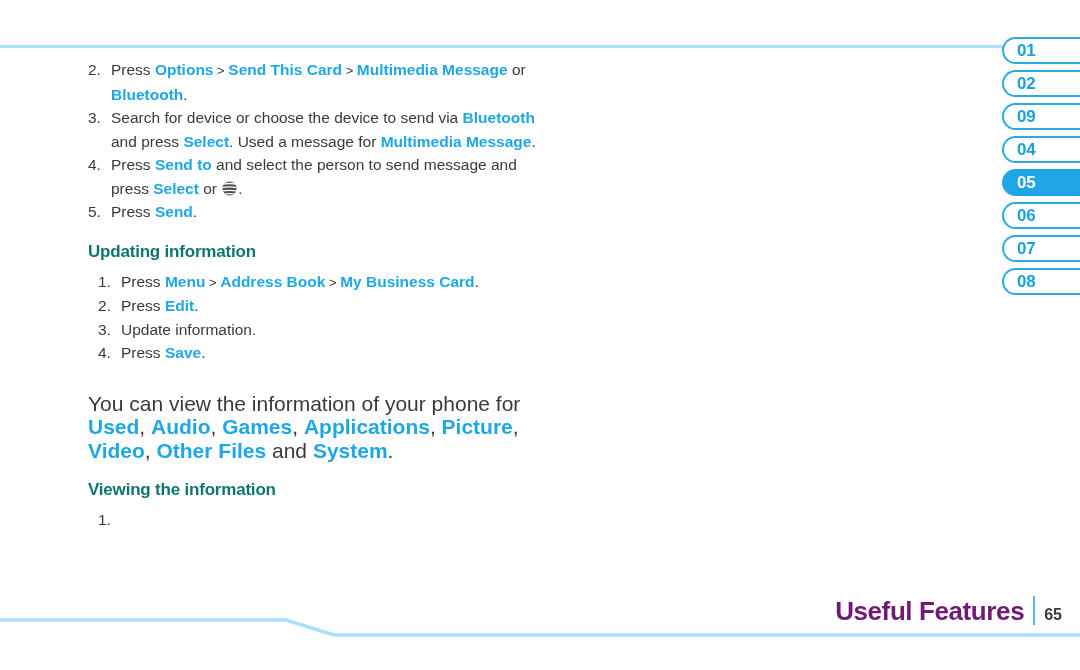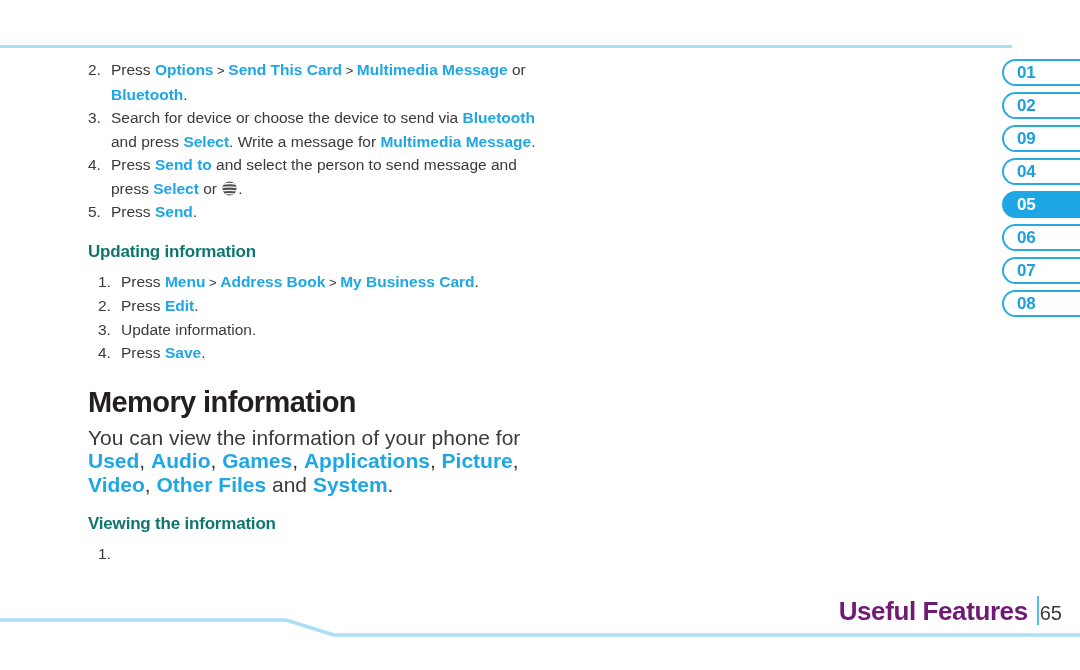--- a/index.html
+++ b/index.html
@@ -31,21 +31,21 @@
     left: 0;
     top: 598px;
     width: 1080px;
     height: 40px;
   }
 
   
   .tabs {
     position: absolute;
     right: 0;
-    top: 59px;
+    top: 37px;
     width: 78px;
   }
   .tab {
     position: relative;
     height: 27px;
     margin-bottom: 6px;
     border: 2px solid #29abe2;
     border-right: none;
     border-top-left-radius: 14px;
     border-bottom-left-radius: 14px;
@@ -158,24 +158,24 @@
     letter-spacing: -0.4px;
     padding-right: 9px;
   }
   .footer .divider {
     width: 2px;
     align-self: stretch;
     background: #56bcef;
     margin-bottom: 2px;
   }
   .footer .pageno {
-    font-size: 20px;
-    font-weight: normal;
-    color: #3a3a3a;
-    padding-left: 1px;
+    font-size: 16px;
+    font-weight: bold;
+    color: #3a3a3a;
+    padding-left: 9px;
   }
 </style>
 </head>
 <body>
 
 <div class="rule-top"></div>
 
 <div class="tabs" id="tabs">
     <div class="tab">
       <span class="tab-num">01</span>
@@ -200,21 +200,21 @@
     </div>
     <div class="tab">
       <span class="tab-num">08</span>
     </div>
   </div>
 
 <div class="content">
 
   <ol class="steps" id="steps-sending">
       <li><span class="marker">2.</span><span><span>Press </span><span class="blue">Options</span><span class="gt"> &gt; </span><span class="blue">Send This Card</span><span class="gt"> &gt; </span><span class="blue">Multimedia Message</span><span> or </span><span class="blue">Bluetooth</span><span>.</span></span></li>
-      <li><span class="marker">3.</span><span><span>Search for device or choose the device to send via </span><span class="blue">Bluetooth</span><span> and press </span><span class="blue">Select</span><span>. Write a message for </span><span class="blue">Multimedia Message</span><span>.</span></span></li>
+      <li><span class="marker">3.</span><span><span>Search for device or choose the device to send via </span><span class="blue">Bluetooth</span><span> and press </span><span class="blue">Select</span><span>. Used a message for </span><span class="blue">Multimedia Message</span><span>.</span></span></li>
       <li><span class="marker">4.</span><span><span>Press </span><span class="blue">Send to</span><span> and select the person to send message and press </span><span class="blue">Select</span><span> or </span><svg class="att-globe" viewBox="0 0 100 100">
             <clipPath id="attclip">
               <circle cx="50" cy="50" r="47"></circle>
             </clipPath>
             <circle cx="50" cy="50" r="47" fill="#4d4d4f"></circle>
             <g clip-path="url(#attclip)" fill="#ffffff">
               <path d="M -10 20 Q 50 4 110 20 L 110 28 Q 50 14 -10 28 Z"></path>
               <path d="M -10 42 Q 50 28 110 42 L 110 50 Q 50 37 -10 50 Z"></path>
               <path d="M -10 64 Q 50 51 110 64 L 110 72 Q 50 60 -10 72 Z"></path>
               <path d="M -10 86 Q 50 74 110 86 L 110 93 Q 50 82 -10 93 Z"></path>
@@ -231,21 +231,20 @@
 
   <ol class="steps indent-1" id="steps-updating">
       <li><span class="marker">1.</span><span><span>Press </span><span class="blue">Menu</span><span class="gt"> &gt; </span><span class="blue">Address Book</span><span class="gt"> &gt; </span><span class="blue">My Business Card</span><span>.</span></span></li>
       <li><span class="marker">2.</span><span><span>Press </span><span class="blue">Edit</span><span>.</span></span></li>
       <li><span class="marker">3.</span><span><span>Update information.</span></span></li>
       <li><span class="marker">4.</span><span><span>Press </span><span class="blue">Save</span><span>.</span></span></li>
     </ol>
 
   <div class="sp-20"></div>
 
-  <h2 class="main">Memory information</h2>
 
   <div class="sp-7"></div>
 
   <p class="body" id="memory-para"><span>You can view the information of your phone for </span><span class="blue">Used</span><span>, </span><span class="blue">Audio</span><span>, </span><span class="blue">Games</span><span>, </span><span class="blue">Applications</span><span>, </span><span class="blue">Picture</span><span>, </span><span class="blue">Video</span><span>, </span><span class="blue">Other Files</span><span> and </span><span class="blue">System</span><span>.</span></p>
 
   <div class="sp-16"></div>
 
   <h3 class="sub">Viewing the information</h3>
 
   <div class="sp-7"></div>

